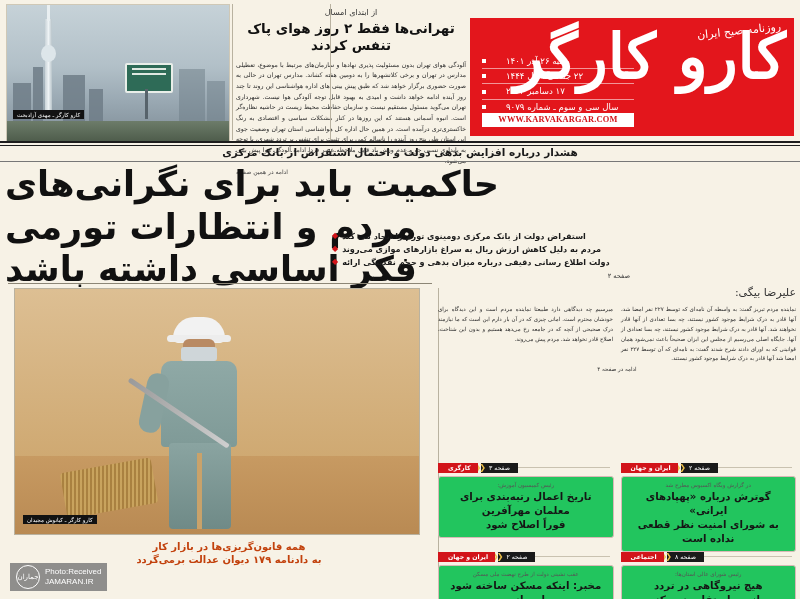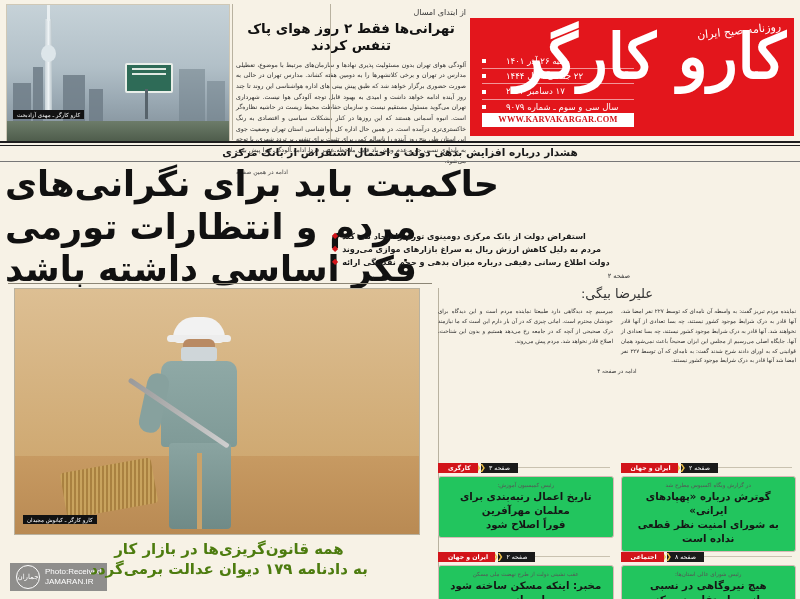--- a/index.html
+++ b/index.html
@@ -43,21 +43,21 @@
   .sq{width:4px;height:4px;background:#fff;flex:none;}
   .mh-url{
     position:absolute;left:12px;top:95px;width:152px;height:14px;
     background:#fff;color:#d2141a;font-size:8.4px;font-weight:bold;
     letter-spacing:.2px;text-align:center;line-height:14px;direction:ltr;
     font-family:"Liberation Serif","DejaVu Serif",serif;
   }
 
   
   .toparticle{position:absolute;right:334px;top:8px;width:230px;}
-  .ta-kicker{font-size:8px;color:#333;margin-bottom:3px;}
+  .ta-kicker{font-size:8px;color:#333;text-align:center;margin-bottom:3px;}
   .ta-head{font-size:13.5px;font-weight:bold;color:#111;text-align:center;line-height:1.25;}
   .ta-body{
     margin-top:6px;font-size:6.2px;line-height:1.72;color:#2a2a2a;
     text-align:justify;columns:1;
   }
   .ta-more{font-size:6px;color:#444;text-align:left;margin-top:2px;}
 
   
   .topphoto{
     position:absolute;left:6px;top:4px;width:222px;height:136px;
@@ -160,32 +160,32 @@
   .wm-circ{
     width:22px;height:22px;border-radius:50%;border:1.5px solid #fff;
     color:#fff;font-size:7px;display:flex;align-items:center;justify-content:center;
     font-family:"DejaVu Serif",serif;
   }
   .wm-txt{color:#fff;font-size:8px;line-height:1.25;font-family:"Liberation Sans",sans-serif;}
 
   
   .lowerleft{position:absolute;left:20px;top:540px;width:418px;text-align:center;}
   .ll-kicker{font-size:8px;color:#222;margin-bottom:3px;}
-  .ll-head{font-size:15px;font-weight:bold;color:#4d7c0f;line-height:1.3;}
+  .ll-head{font-size:10px;font-weight:bold;color:#c2410c;line-height:1.3;}
 
   .jasar{
     position:absolute;left:262px;top:565px;width:92px;height:34px;
     background:#e7b9b5;color:#c0392b;font-size:21px;font-weight:bold;
     display:flex;align-items:center;justify-content:center;
     font-family:"DejaVu Serif",serif;
   }
 
   
   .rightcol{position:absolute;right:4px;top:286px;width:358px;}
-  .rc-kicker{font-size:13px;color:#333;text-align:center;}
+  .rc-kicker{font-size:11px;color:#333;}
   .rc-head{
     font-size:17px;font-weight:bold;color:#111;text-align:center;
     line-height:1.34;margin-top:3px;
   }
   .rc-cols{
     margin-top:6px;display:flex;gap:8px;direction:rtl;
   }
   .rc-col{flex:1;font-size:5.5px;line-height:1.8;color:#2b2b2b;text-align:justify;}
   .rc-more{font-size:5.6px;color:#333;text-align:center;margin-top:2px;}
 
@@ -390,21 +390,21 @@
       <div>
         <div class="tabwrap">
           <div class="tab-name">اجتماعی</div>
           <div class="tab-chev">❮❮</div>
           <div class="tab-page">صفحه ۸</div>
           <div class="tabline"></div>
         </div>
         <div class="card">
           <div class="card-kicker">رئیس شورای عالی استان‌ها:</div>
           <div class="card-head">
-            <span>هیچ نیروگاهی در نسبی</span><br>
+            <span>هیچ نیروگاهی در تردد</span><br>
             <span>مازوت استفاده نمی‌کند</span>
           </div>
         </div>
       </div>
       <div>
         <div class="tabwrap">
           <div class="tab-name">ایران و جهان</div>
           <div class="tab-chev">❮❮</div>
           <div class="tab-page">صفحه ۲</div>
           <div class="tabline"></div>

